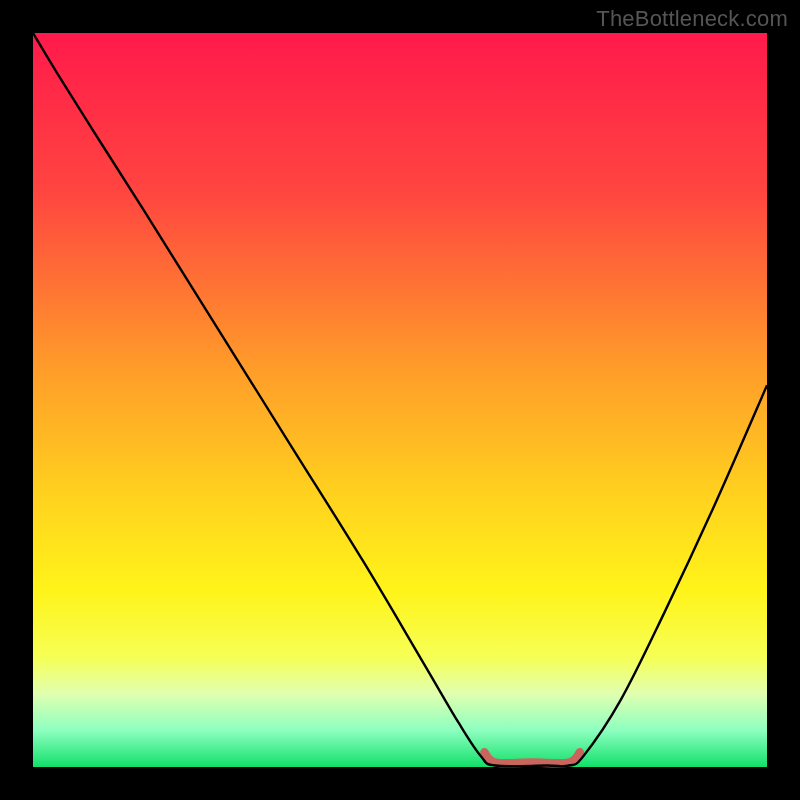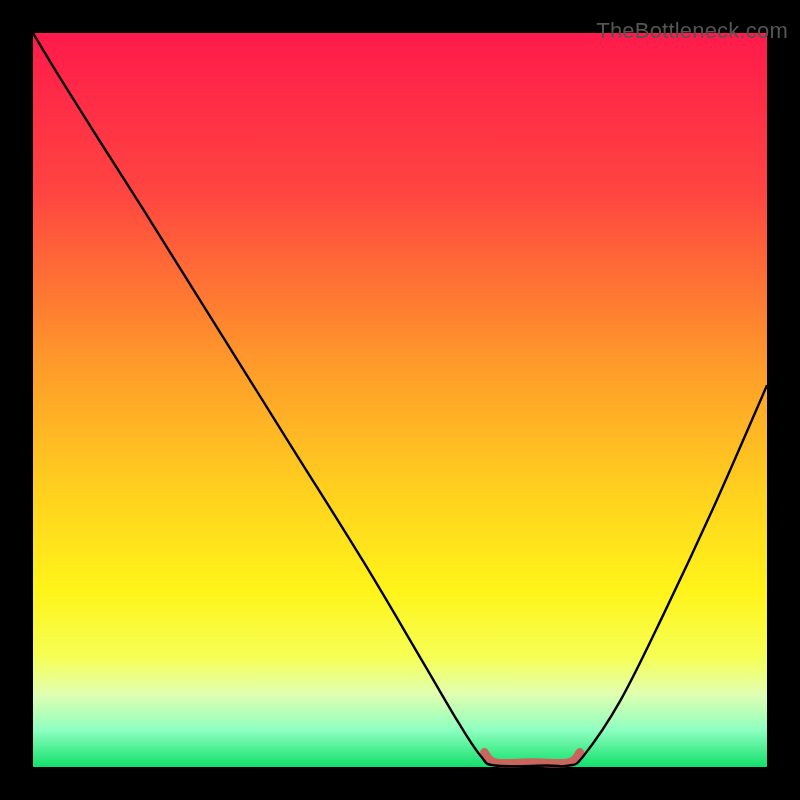--- a/index.html
+++ b/index.html
@@ -27,21 +27,20 @@
   }
   .watermark {
     position: absolute;
     top: 6px;
     right: 12px;
     color: #555;
     font-size: 22px;
     font-weight: 500;
     letter-spacing: 0.2px;
     user-select: none;
-    margin-top: 12px;
   }
   svg.curves {
     position: absolute;
     left: 33px;
     top: 33px;
     width: 734px;
     height: 734px;
     overflow: visible;
   }
 </style>

